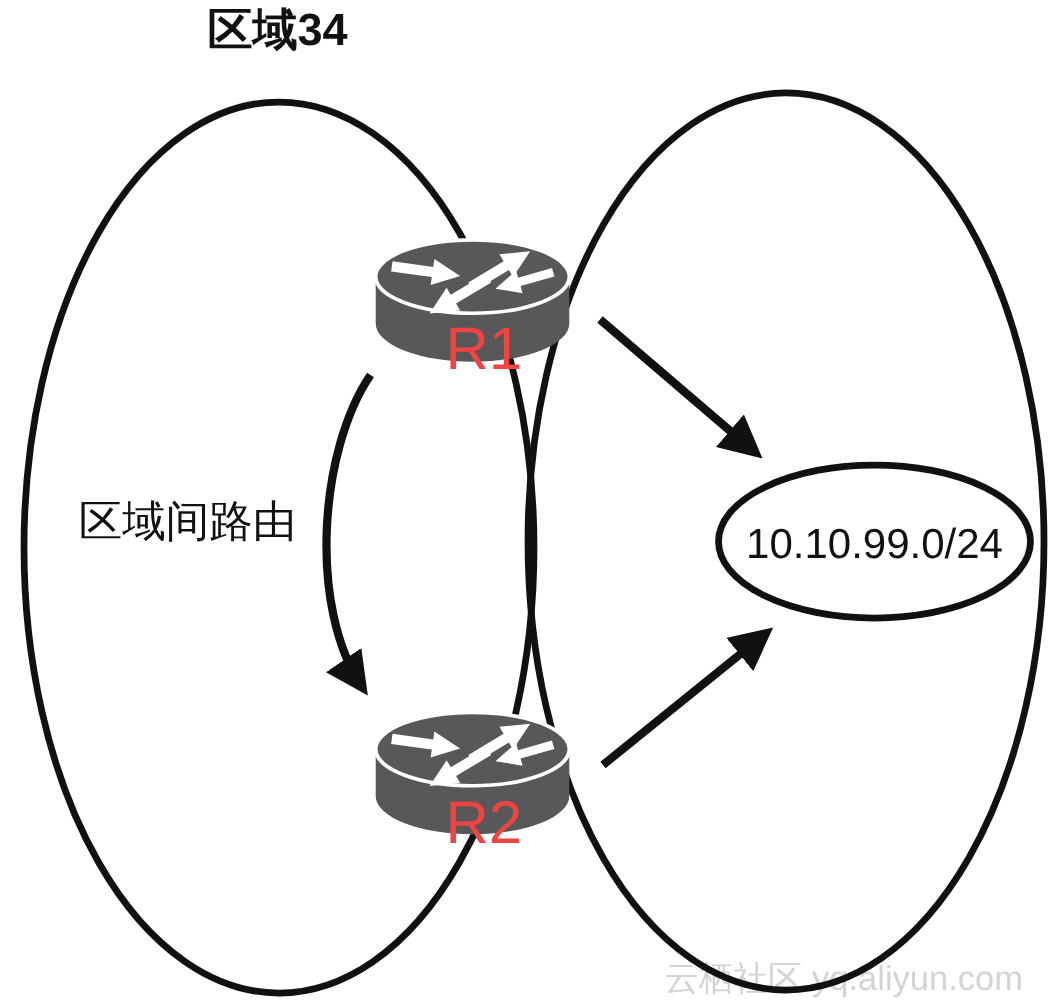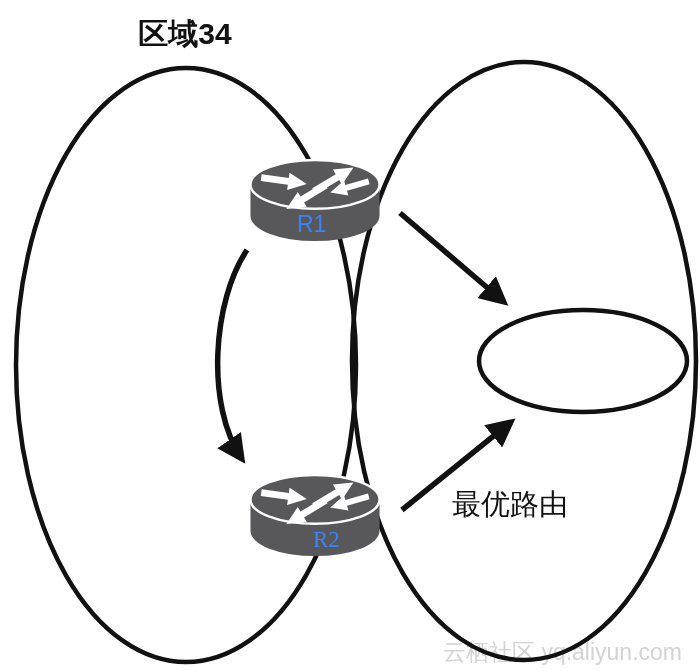--- a/index.html
+++ b/index.html
@@ -18,24 +18,24 @@
   .stage{position:absolute;left:0;top:0;width:700px;height:671px;}
   svg.diagram{position:absolute;left:0;top:0;z-index:1;}
   .big-ellipse{fill:none;stroke:var(--stroke);stroke-width:4.5;}
   .net-ellipse{fill:none;stroke:var(--stroke);stroke-width:4.5;}
   .route-line{stroke:var(--stroke);stroke-width:5.5;fill:none;}
   .ah{fill:var(--stroke);}
   .router-body{fill:var(--router);}
   .router-top{fill:var(--router);stroke:#ffffff;stroke-width:2.5;}
   .router-arrow{fill:#ffffff;}
   .label{position:absolute;color:#111;text-align:center;white-space:nowrap;}
-  .area-title{top:14px;width:220px;font-size:30px;font-weight:bold;z-index:2;text-align:center;}
+  .area-title{top:0;width:220px;font-size:30px;font-weight:bold;z-index:2;text-align:center;}
   .route-label{font-size:29px;z-index:2;}
   .net-label{left:476px;top:347px;width:214px;font-size:28px;z-index:2;}
-  .router-label{position:absolute;color:#3b82f6;font-size:23px;z-index:2;}
+  .router-label{position:absolute;color:#ef4444;font-size:40px;z-index:2;}
   .watermark{position:absolute;left:443px;top:637px;font-size:23px;
     color:var(--watermark);z-index:0;white-space:nowrap;}
 </style>
 </head>
 <body>
 
 <div class="stage">
 
   <div class="watermark">云栖社区 yq.aliyun.com</div>
 
@@ -64,19 +64,20 @@
     <line class="route-line" x1="400" y1="213" x2="504" y2="302" marker-end="url(#ah)"></line>
     <path class="route-line" d="M247 250 C213 300 205 405 242 459" marker-end="url(#ah)"></path>
     <line class="route-line" x1="402" y1="510" x2="511" y2="422" marker-end="url(#ah)"></line>
 
     <use href="#router" x="246" y="157" width="138" height="88"></use>
     <use href="#router" x="246" y="472" width="138" height="88"></use>
   </svg>
 
   <div class="label area-title" style="left:75px;">区域34</div>
 
-  <div class="label route-label" style="left:410px;top:485px;width:200px;">最优路由</div>
+  <div class="label route-label" style="left:25px;top:328px;width:200px;">区域间路由</div>
 
+  <div class="label net-label">10.10.99.0/24</div>
 
   <div class="router-label" style="left:297px;top:211px;">R1</div>
-  <div class="router-label" style="left:313px;top:527px;font-family:Liberation Serif, serif;">R2</div>
+  <div class="router-label" style="left:297px;top:527px;">R2</div>
 
 </div>
 
 </body></html>

